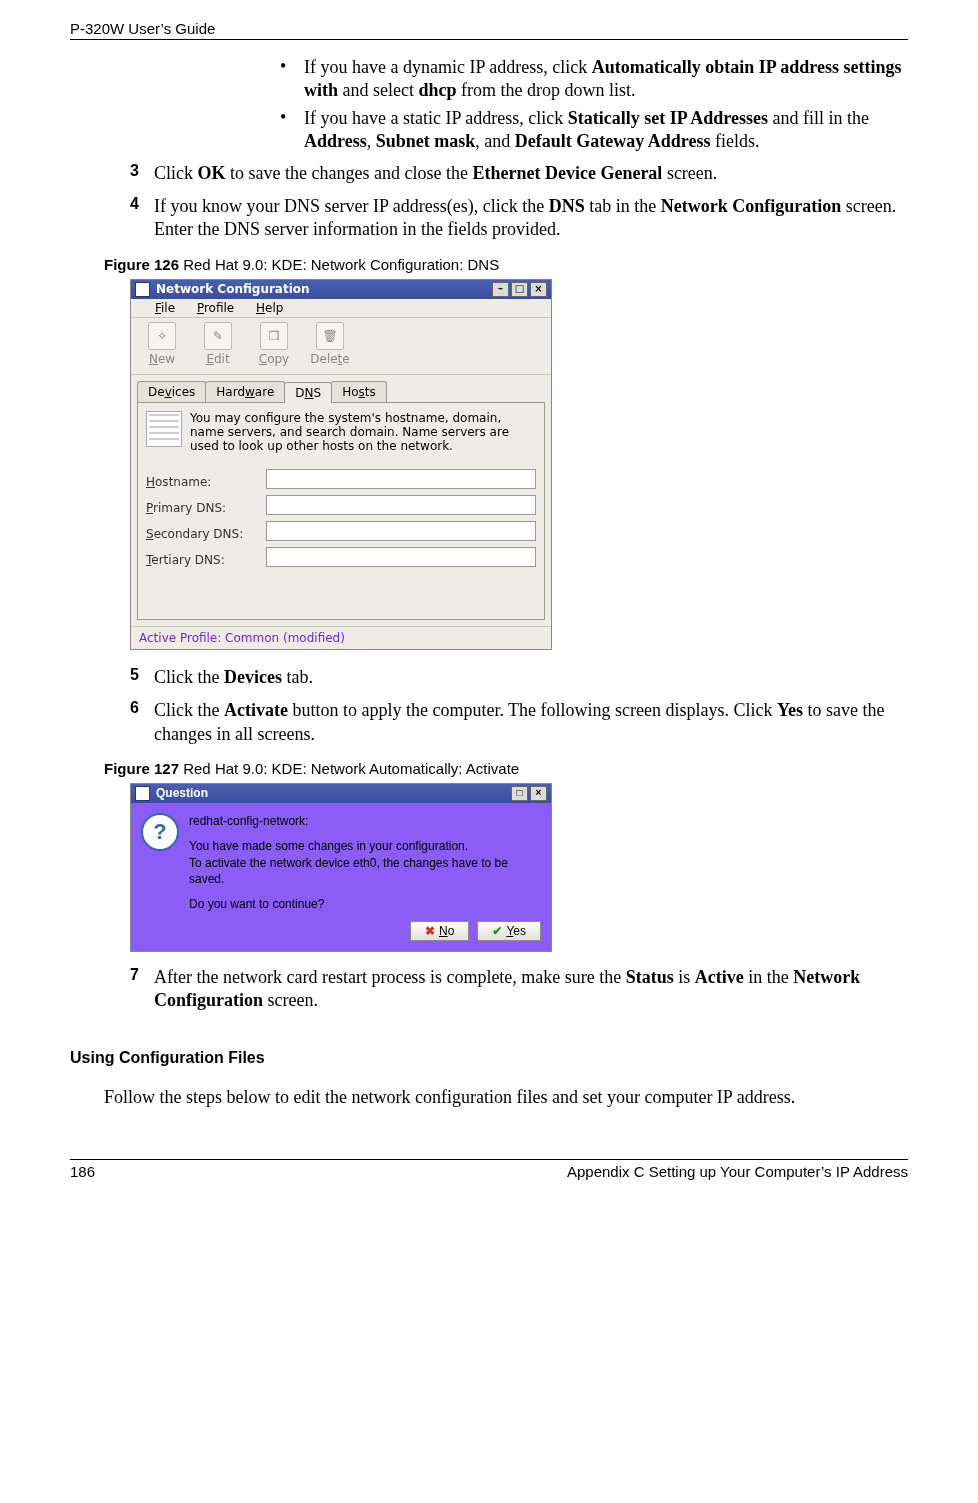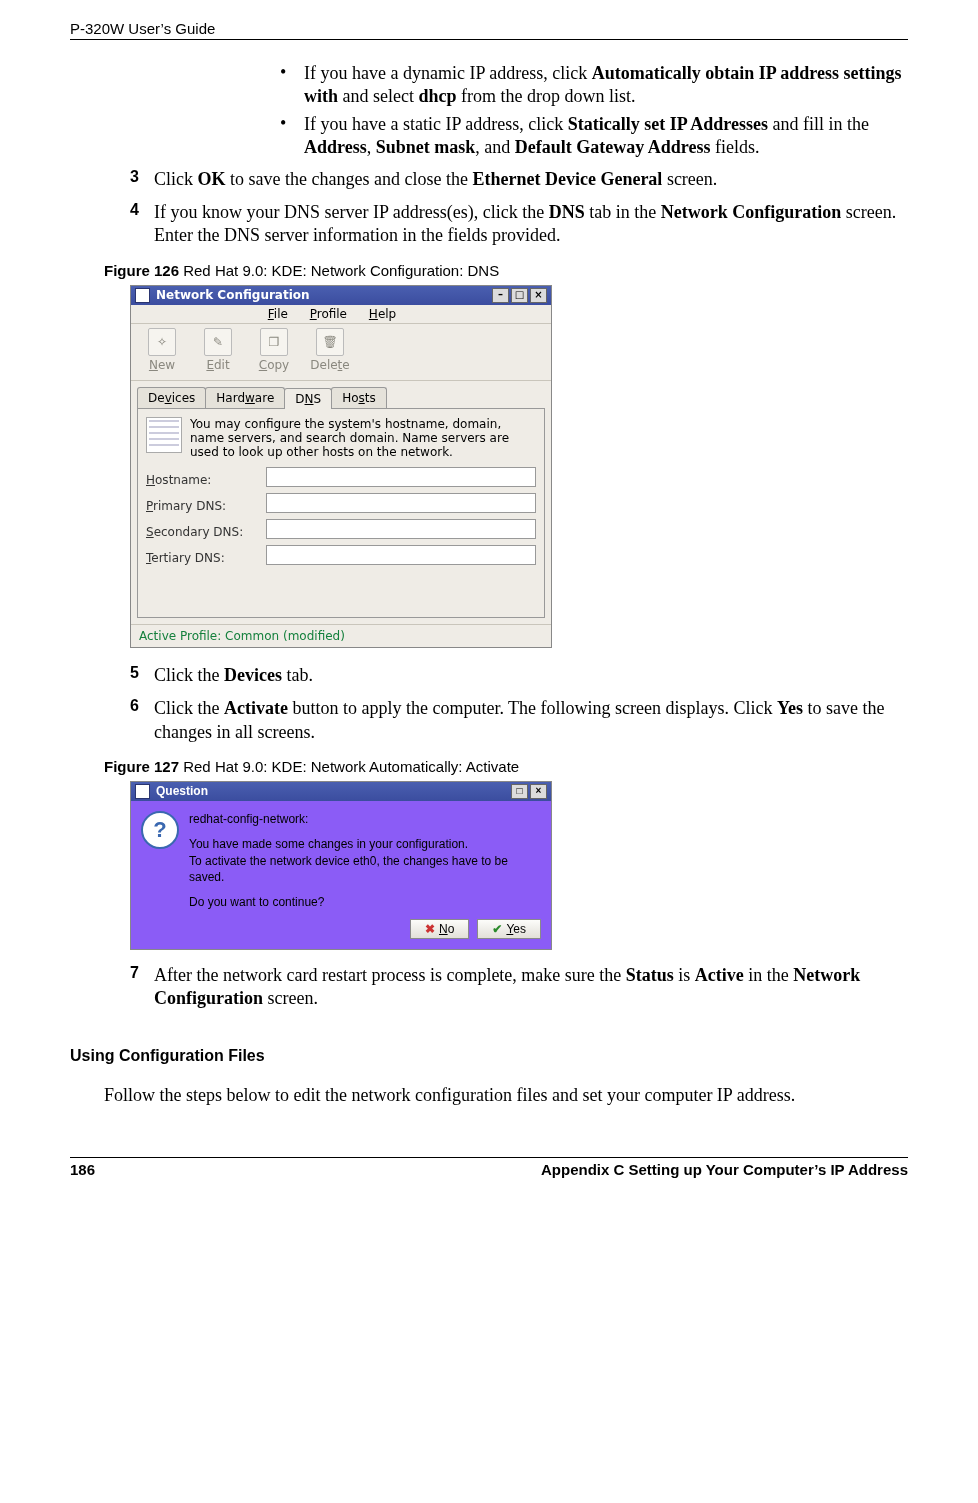--- a/index.html
+++ b/index.html
@@ -13,21 +13,21 @@
   }
   .page {
     padding: 20px 70px 20px 70px;
     box-sizing: border-box;
   }
   .header-row {
     display: flex;
     justify-content: space-between;
     border-bottom: 1.5px solid #000;
     padding-bottom: 2px;
-    margin-bottom: 22px;
+    margin-bottom: 16px;
     font-size: 15px;
     font-family: Arial, Helvetica, sans-serif;
   }
   .bullet-block {
     margin-left: 210px;
     margin-right: 0px;
   }
   .bullet-item {
     display: flex;
     margin-bottom: 4px;
@@ -79,21 +79,20 @@
     line-height: 1.35;
   }
   .footer-row {
     display: flex;
     justify-content: space-between;
     border-top: 1.5px solid #000;
     padding-top: 3px;
     margin-top: 50px;
     font-size: 15px;
     font-family: Arial, Helvetica, sans-serif;
-    font-weight: bold;
   }
   b { font-weight: bold; }
 
   
   .win {
     width: 420px;
     border: 1px solid #888;
     background: #efece6;
     font-family: "DejaVu Sans", Arial, sans-serif;
     font-size: 12px;
@@ -103,37 +102,37 @@
     background: linear-gradient(#4a5fb0,#3b4d9f);
     color: #fff;
     display: flex;
     align-items: center;
     padding: 2px 4px;
     font-weight: bold;
   }
   .titlebar .sq { width: 13px; height: 13px; background: #fff; margin-right: 6px; display: inline-block; border:1px solid #2a3570;}
   .titlebar .tbtns { margin-left: auto; display: flex; gap: 2px;}
   .titlebar .tbtn { width: 15px; height: 13px; background: #dcdcdc; border:1px solid #666; font-size:10px; line-height:11px; text-align:center; color:#000;}
-  .menubar { padding: 2px 8px; border-bottom: 1px solid #c9c5bb; text-align: center;}
+  .menubar { padding: 2px 24px; border-bottom: 1px solid #c9c5bb;}
   .menubar span { margin-right: 18px; }
   .toolbar { display:flex; gap: 10px; padding: 4px 8px 8px; border-bottom: 1px solid #c9c5bb;}
   .tool { display:flex; flex-direction:column; align-items:center; color:#8a887f; width:46px;}
   .tool .ticon { width:26px; height:26px; border:1px solid #bbb; border-radius:2px; background:#f6f4ef; margin-bottom:2px; display:flex; align-items:center; justify-content:center;}
   .tabsbar { display:flex; padding: 6px 6px 0 6px; gap:0;}
   .tab { padding:3px 10px; border:1px solid #999; border-bottom:none; background:#e5e2da; border-top-left-radius:3px; border-top-right-radius:3px; margin-right:-1px;}
   .tab.active { background:#efece6; position:relative; top:1px;}
   .tabpane { border:1px solid #999; margin:0 6px 6px 6px; padding:8px; background:#efece6;}
-  .desc-row { display:flex; gap:8px; align-items:flex-start; margin-bottom: 8px;}
+  .desc-row { display:flex; gap:8px; align-items:flex-start; margin-bottom: 16px;}
   .desc-icon { width:34px; height:34px; border:1px solid #aaa; background:#fff; flex-shrink:0; position:relative; overflow:hidden;}
   .desc-icon .lines { position:absolute; left:2px; top:2px; right:2px; bottom:2px;
     background: repeating-linear-gradient(#ccd 0, #ccd 2px, #fff 2px, #fff 6px); }
   .field-row { display:flex; align-items:flex-end; margin: 6px 0;}
   .field-row label { width:120px; color:#333;}
   .field-row input { flex:1; height:18px; border:1px solid #999; background:#fff; padding:0 2px;}
-  .statusbar { border-top:1px solid #c9c5bb; padding:4px 8px; color:#15803d;}
+  .statusbar { border-top:1px solid #c9c5bb; padding:4px 8px; color:#6d28d9;}
 
   
   .dlg { width: 420px; border:1px solid #888; background:#8b5cf6; font-family:Arial,sans-serif; font-size:12px;}
   .dlg-body { display:flex; padding:10px 10px 4px; gap:10px;}
   .qicon { width:34px; height:34px; border-radius:50%; border:2px solid #3a68b0; color:#3a68b0; font-weight:bold; font-size:22px; display:flex; align-items:center; justify-content:center; background:#fff; flex-shrink:0;}
   .dlg-text { line-height:1.4;}
   .dlg-btns { display:flex; justify-content:flex-end; gap:8px; padding:4px 10px 10px;}
   .dlg-btn { border:1px solid #8a8a8a; background:linear-gradient(#fcfcfa,#e2e0d8); padding:2px 14px; display:flex; align-items:center; gap:4px;}
   .x-red { color:#c33; font-weight:bold;}
   .chk-grn { color:#2a8a2a; font-weight:bold;}

